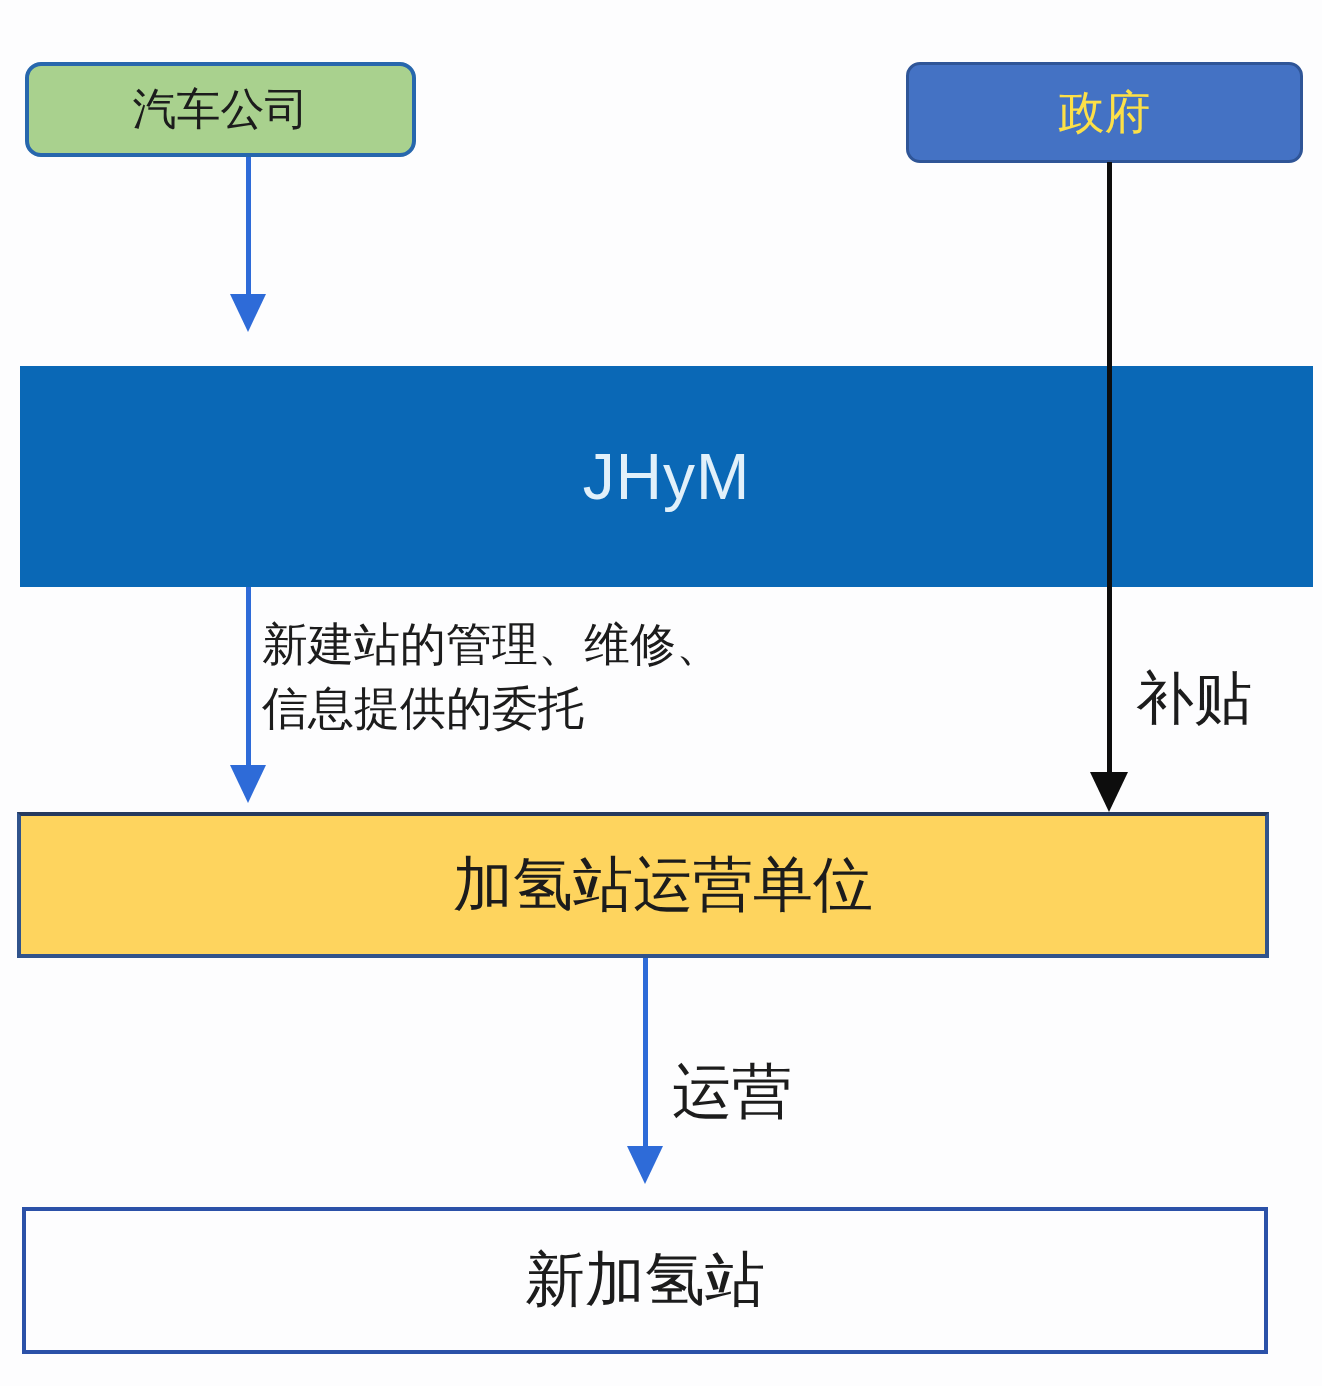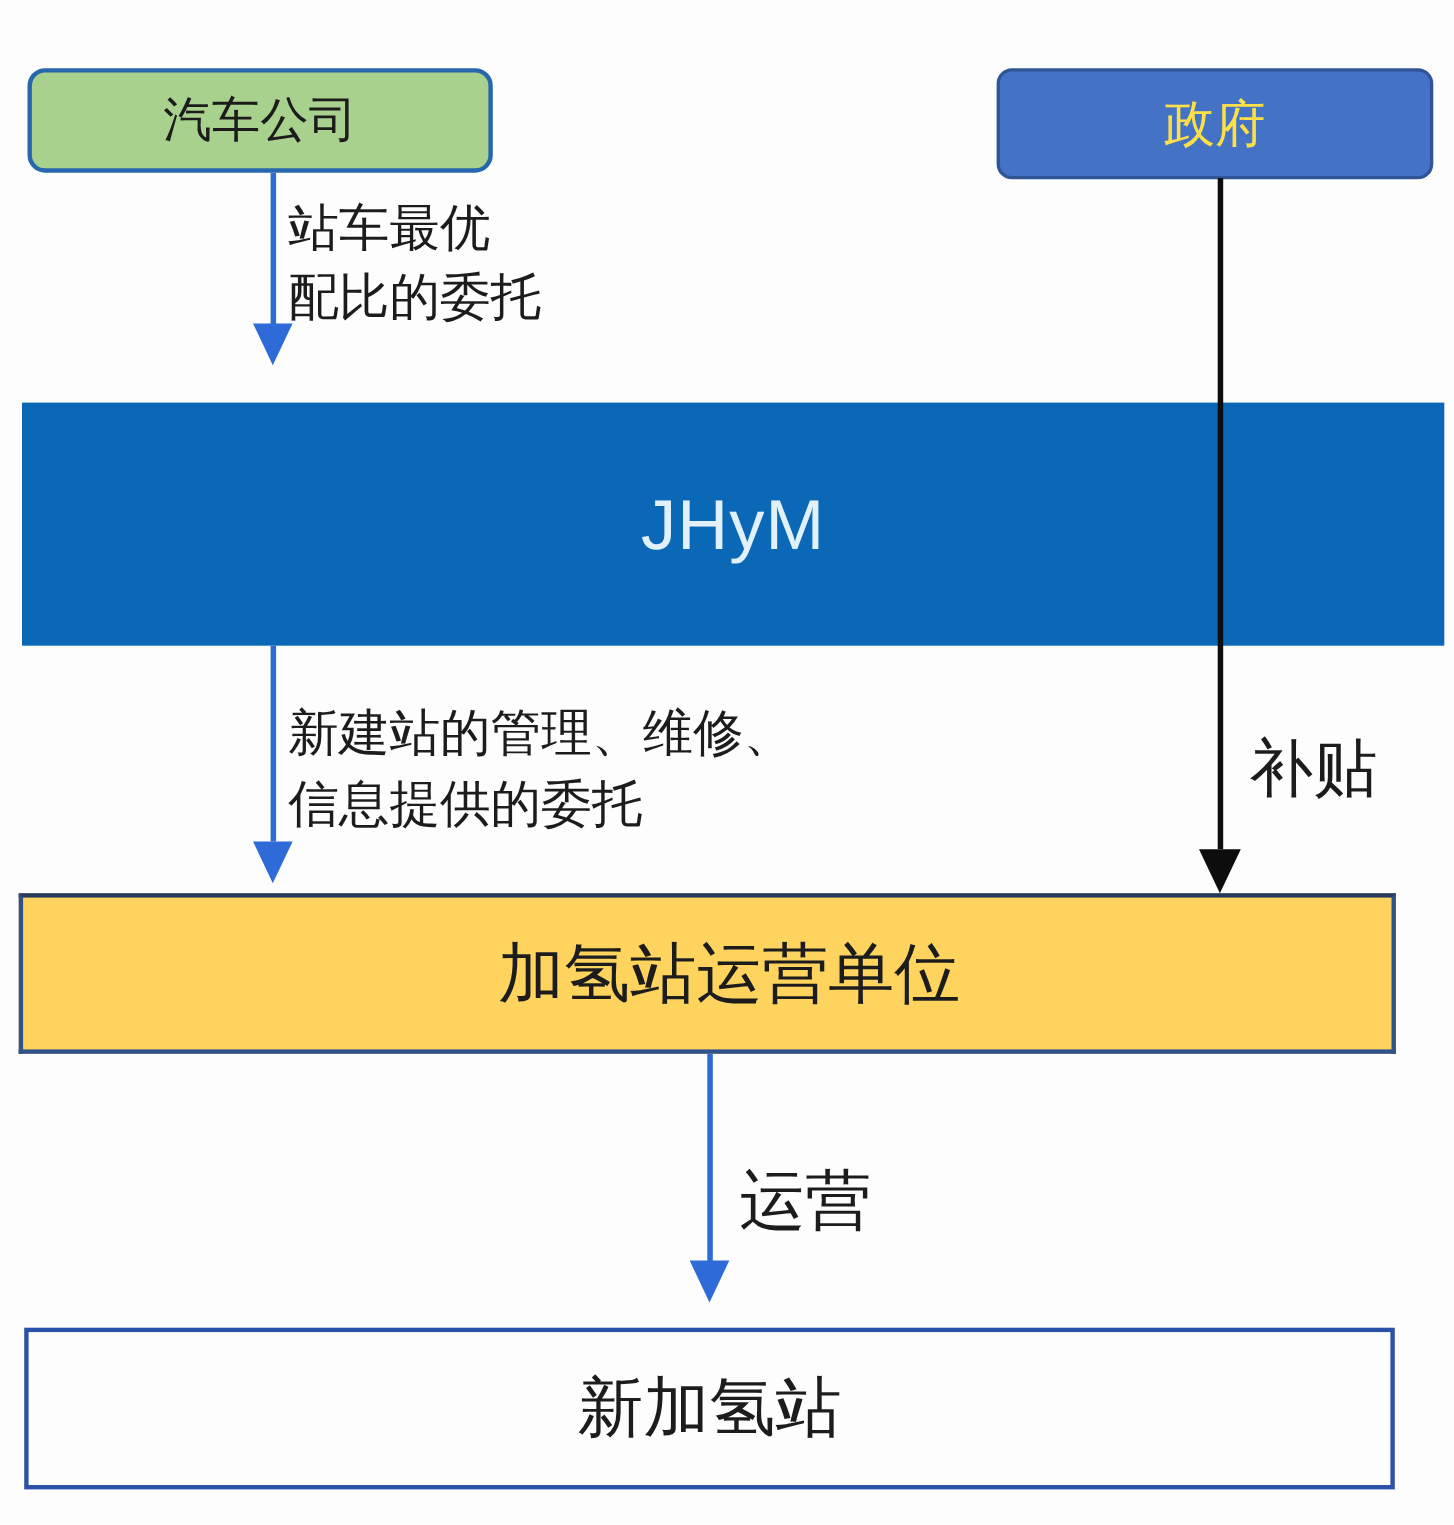--- a/index.html
+++ b/index.html
@@ -14,21 +14,21 @@
   }
   .node {
     position: absolute;
     display: flex;
     align-items: center;
     justify-content: center;
     box-sizing: border-box;
     text-align: center;
   }
   .node-car {
-    left: 25px; top: 62px; width: 423px; height: 95px;
+    left: 25px; top: 62px; width: 391px; height: 95px;
     background: #a9d18e;
     border: 4px solid #2767ad;
     border-radius: 16px;
     font-size: 44px;
   }
   .node-gov {
     left: 906px; top: 62px; width: 397px; height: 101px;
     background: #4472c4;
     border: 3px solid #2f5597;
     border-radius: 14px;
@@ -79,21 +79,21 @@
     border-right: 19px solid transparent;
     border-top: 40px solid #0d0d0d;
     z-index: 2;
   }
   .edge-label {
     position: absolute;
     white-space: pre-line;
     color: #1c1c1c;
   }
   .lbl-ratio   { left: 262px; top: 176px;  font-size: 46px; line-height: 62px; }
-  .lbl-mgmt    { left: 262px; top: 634px;  font-size: 46px; line-height: 64px; }
+  .lbl-mgmt    { left: 262px; top: 616px;  font-size: 46px; line-height: 64px; font-family: Liberation Mono, monospace; }
   .lbl-subsidy { left: 1136px; top: 660px; font-size: 58px; }
   .lbl-operate { left: 672px; top: 1052px; font-size: 60px; }
 
   
   .line-car-jhym      { left: 246px;  top: 157px; height: 140px; }
   .head-car-jhym      { left: 230px;  top: 294px; }
   .line-jhym-operator { left: 246px;  top: 587px; height: 178px; }
   .head-jhym-operator { left: 230px;  top: 765px; }
   .line-gov-operator  { left: 1107px; top: 162px; height: 610px; }
   .head-gov-operator  { left: 1090px; top: 772px; }
@@ -108,22 +108,20 @@
   <div class="node node-car">
     <span>汽车公司</span>
   </div>
 
   <div class="node node-gov">
     <span>政府</span>
   </div>
 
   <div class="vline blue line-car-jhym"></div>
   <div class="arrowhead blue head-car-jhym"></div>
-  <div class="edge-label lbl-ratio">站车最优
-配比的委托</div>
 
   <div class="node bar-jhym">
     <span>JHyM</span>
   </div>
 
   <div class="vline blue line-jhym-operator"></div>
   <div class="arrowhead blue head-jhym-operator"></div>
   <div class="edge-label lbl-mgmt">新建站的管理、维修、
 信息提供的委托</div>
 

